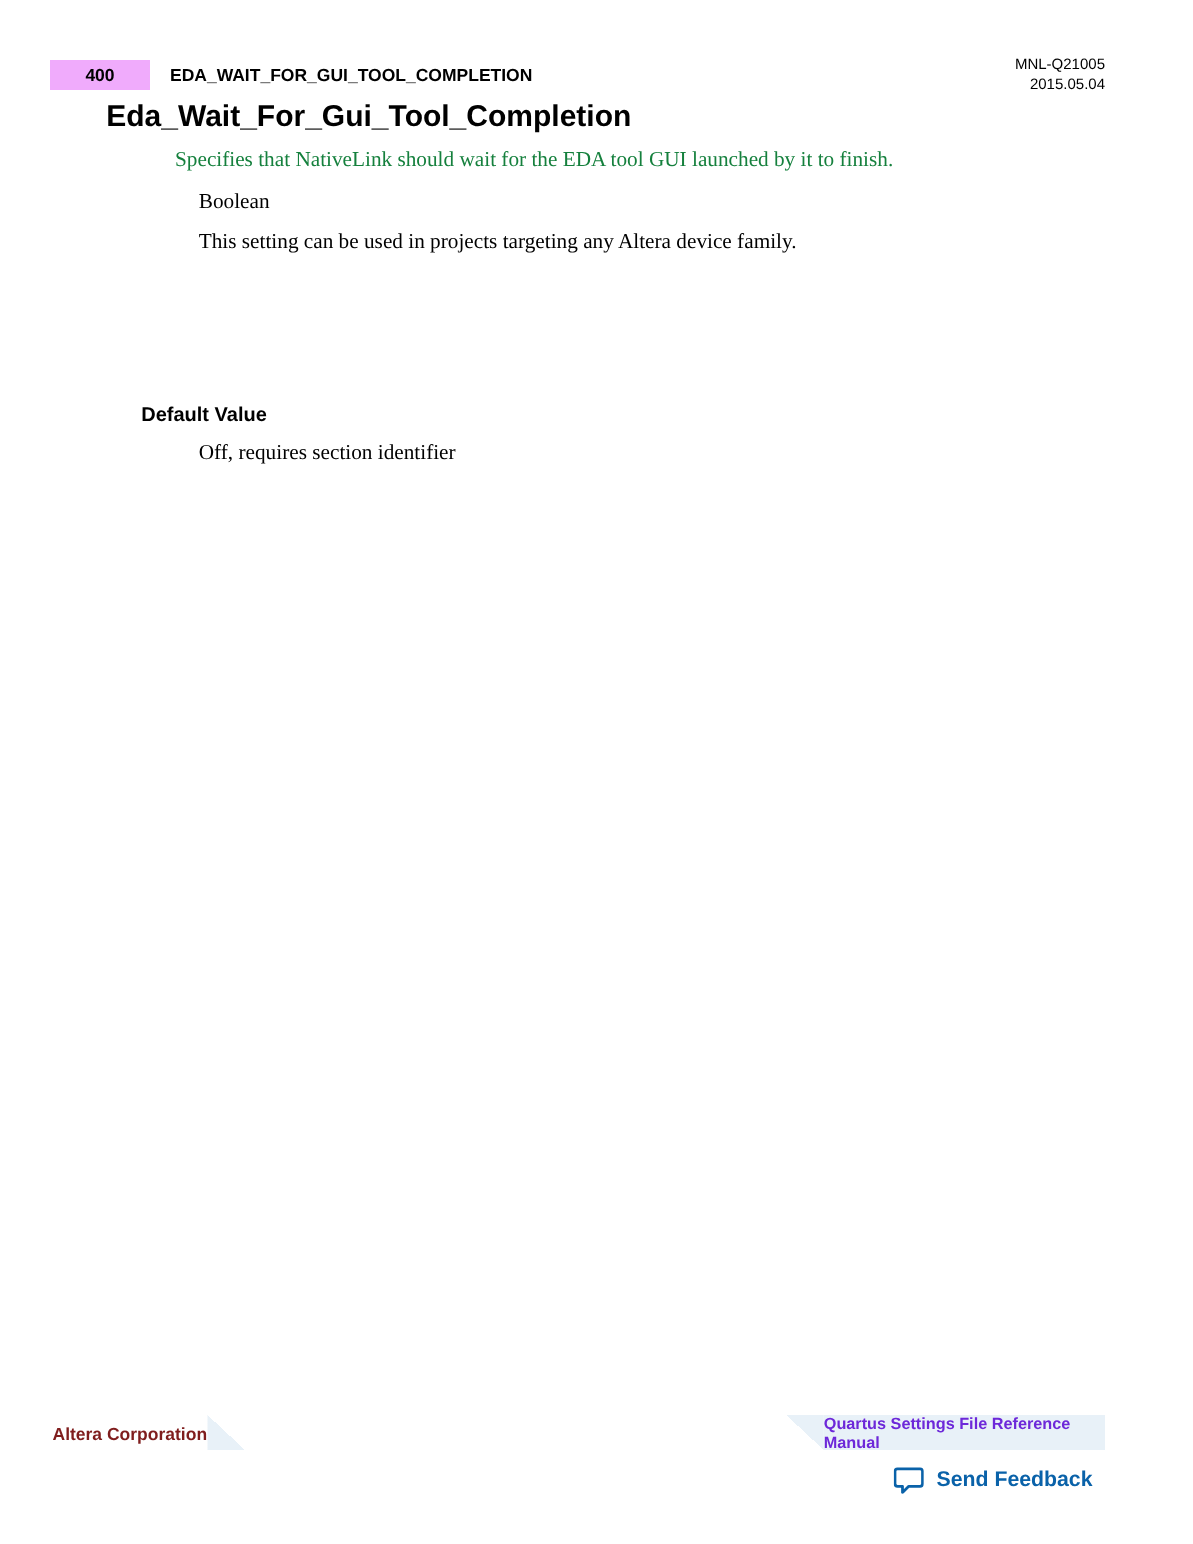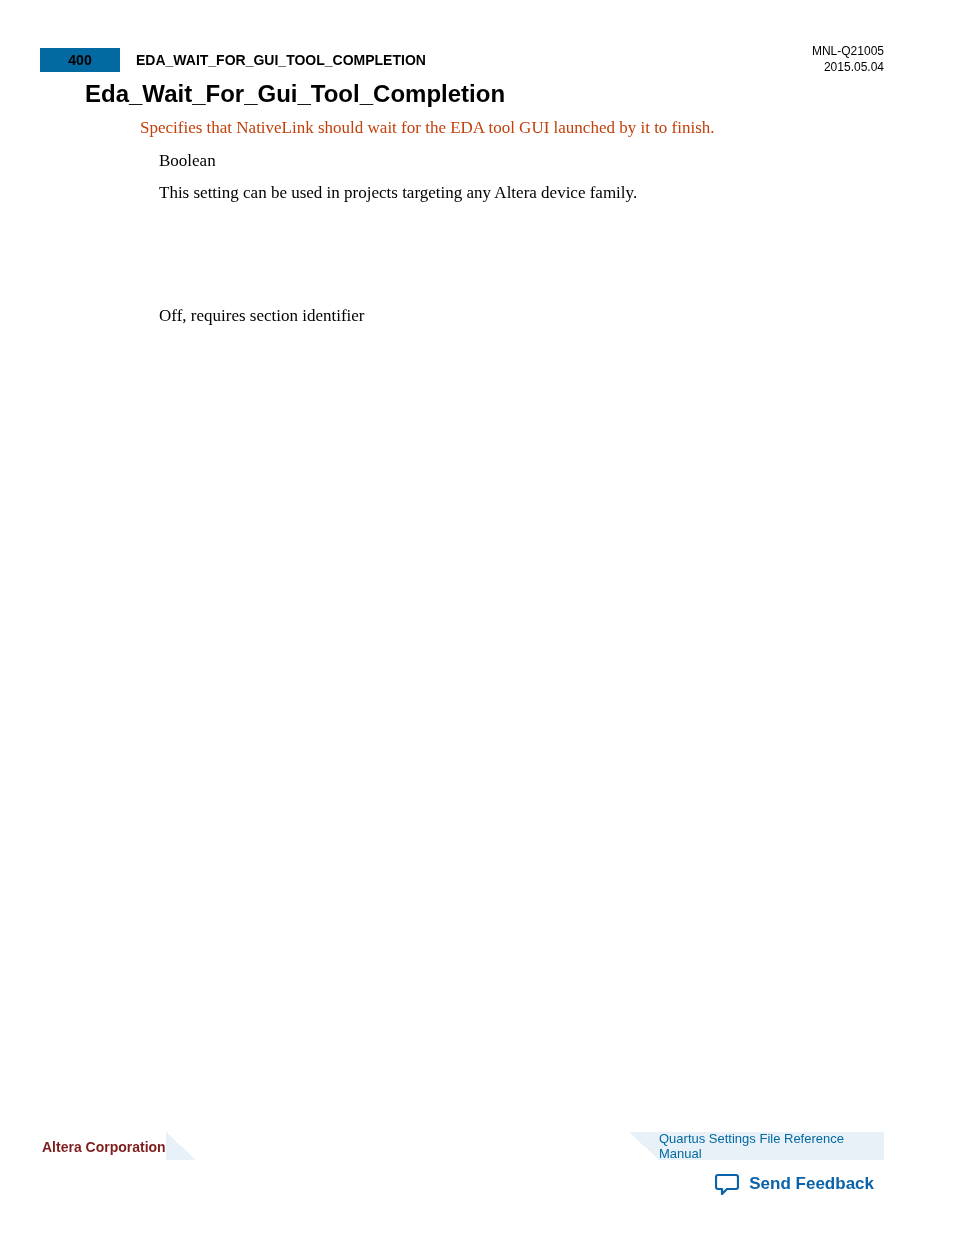--- a/index.html
+++ b/index.html
@@ -3,40 +3,40 @@
 <meta charset="utf-8">
 <style>
   * { box-sizing: border-box; margin: 0; padding: 0; }
   html, body { width: 954px; height: 1235px; background: #ffffff; font-family: Georgia, 'Times New Roman', serif; color: #000; }
   .page { position: relative; width: 954px; height: 1235px; }
 
   
   .header-row { position: absolute; top: 42px; left: 0; right: 0; height: 32px; }
   .page-number-tab {
     position: absolute; left: 40px; top: 6px; width: 80px; height: 24px;
-    background: #0369a1; display: flex; align-items: center; justify-content: center;
+    background: #f0abfc; display: flex; align-items: center; justify-content: center;
     font-family: "Segoe UI", "Helvetica Neue", Arial, sans-serif; font-weight: 700; font-size: 14px; color: #000;
   }
   .header-title {
     position: absolute; left: 136px; top: 10px;
     font-family: "Segoe UI", "Helvetica Neue", Arial, sans-serif; font-weight: 700; font-size: 14px; color: #000;
   }
   .doc-meta {
     position: absolute; right: 70px; top: 2px; text-align: right;
     font-family: "Segoe UI", "Helvetica Neue", Arial, sans-serif; font-size: 12px; color: #000; line-height: 1.3;
   }
 
   
   .content { position: absolute; top: 80px; left: 85px; right: 70px; }
   .h1 {
     font-family: "Segoe UI", "Helvetica Neue", Arial, sans-serif;
     font-weight: 700; font-size: 24px; color: #000; margin-bottom: 8px;
   }
   .intro {
-    margin-left: 55px; font-size: 17px; line-height: 1.45; color: #c2410c;
+    margin-left: 55px; font-size: 17px; line-height: 1.45; color: #15803d;
     font-family: Georgia, 'Times New Roman', serif;
   }
   .section-h {
     margin-left: 28px; margin-top: 28px;
     font-family: "Segoe UI", "Helvetica Neue", Arial, sans-serif;
     font-weight: 700; font-size: 16px; color: #000;
   }
   .section-body {
     margin-left: 74px; margin-top: 8px; font-size: 17px; line-height: 1.45;
     font-family: Georgia, 'Times New Roman', serif;
@@ -55,21 +55,21 @@
   }
   .footer-link-slash {
     position: absolute; right: 295px; top: 47px; width: 30px; height: 28px;
     background: linear-gradient(to bottom left, #e8f1f8 0%, #e8f1f8 50%, transparent 50%, transparent 100%);
   }
   .footer-link-bg {
     position: absolute; right: 70px; top: 47px; width: 225px; height: 28px; background: #e8f1f8;
     display: flex; align-items: center; justify-content: flex-end; padding-right: 10px;
   }
   .footer-link {
-    font-family: "Segoe UI", "Helvetica Neue", Arial, sans-serif; font-weight: 400; font-size: 13px; color: #0369a1;
+    font-family: "Segoe UI", "Helvetica Neue", Arial, sans-serif; font-weight: 700; font-size: 13px; color: #6d28d9;
   }
   .feedback-row {
     position: absolute; right: 80px; top: 88px; display: flex; align-items: center; gap: 10px;
   }
   .feedback-icon { width: 24px; height: 22px; }
   .feedback-text {
     font-family: "Segoe UI", "Helvetica Neue", Arial, sans-serif; font-weight: 700; font-size: 17px; color: #0a62a9;
   }
 </style>
 </head>
@@ -91,20 +91,21 @@
   <div class="content">
     <div class="h1">Eda_Wait_For_Gui_Tool_Completion</div>
     <div class="intro">Specifies that NativeLink should wait for the EDA tool GUI launched by it to finish.</div>
 
     <div class="section-body">Boolean</div>
 
     <div class="section-body">This setting can be used in projects targeting any Altera device family.</div>
 
     <div class="syntax-gap"></div>
 
+    <div class="section-h">Default Value</div>
     <div class="section-body">Off, requires section identifier</div>
   </div>
 
   <div class="footer">
     <div class="footer-corp">Altera Corporation</div>
     <div class="footer-corp-slash"></div>
     <div class="footer-link-slash"></div>
     <div class="footer-link-bg">
       <a class="footer-link">Quartus Settings File Reference Manual</a>
     </div>

